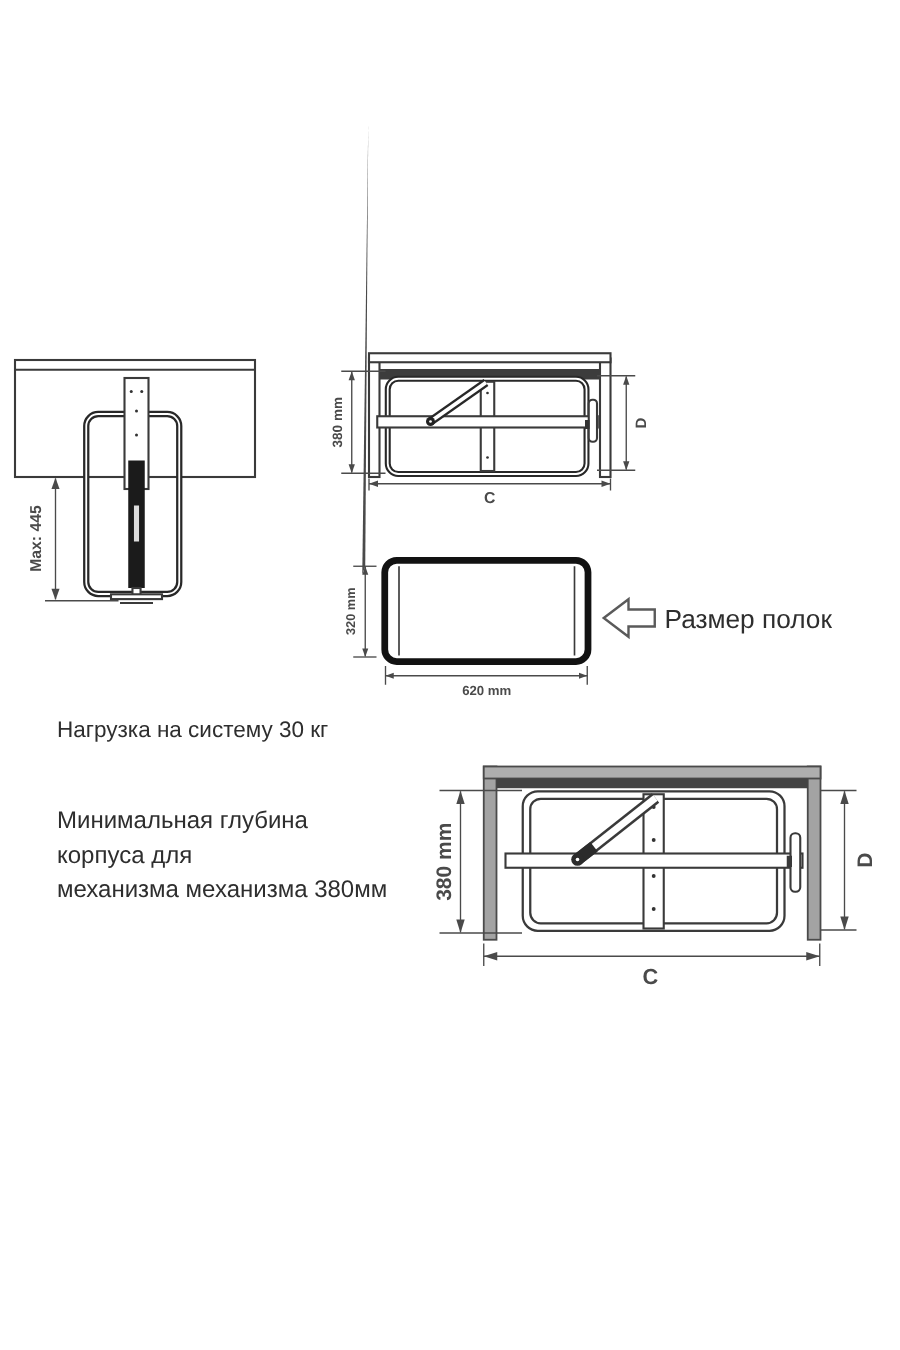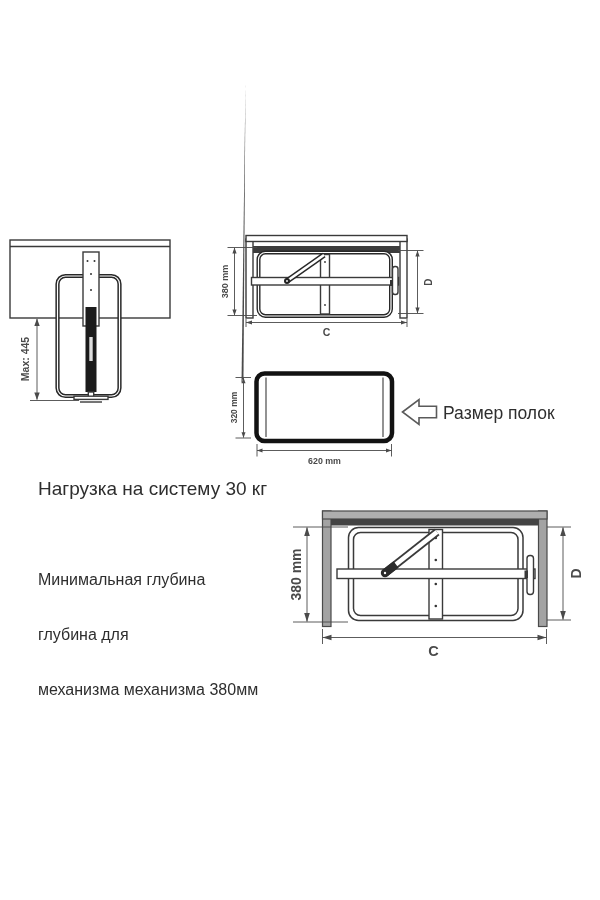--- a/index.html
+++ b/index.html
@@ -5,23 +5,23 @@
   html,body { margin:0; padding:0; background:#ffffff; }
   .page {
     position:relative; width:600px; height:900px; background:#ffffff;
     font-family:"Liberation Sans", sans-serif; overflow:hidden;
   }
   .page svg { position:absolute; left:0; top:0; }
   .note {
     position:absolute; color:#2e2e2e;
     font-family:"Liberation Sans", sans-serif;
   }
-  .note-load { left:38px; top:478px; font-size:19px; }
+  .note-load { left:38px; top:478px; font-size:15px; }
   .note-depth { left:38px; top:536px; font-size:16px; line-height:23px; }
-  .note-depth div { white-space:nowrap;margin-top:32px; }
+  .note-depth div { white-space:nowrap; }
 
   
   .s   { stroke:#3a3a3a; stroke-width:1.4; fill:#ffffff; }
   .sn  { stroke:#3a3a3a; fill:none; }
   .dim { stroke:#4a4a4a; stroke-width:0.9; fill:none; }
   .arr { fill:#4a4a4a; stroke:none; }
   text.dimlab {
     fill:#4a4a4a; font-weight:600;
     font-family:"Liberation Sans", sans-serif;
   }
@@ -196,17 +196,17 @@
       <polygon class="arr" points="546.5,637.5 537.5,634.7 537.5,640.3"></polygon>
       <text class="dimlab" x="433.5" y="656" font-size="14.5" text-anchor="middle">C</text>
     </g>
   </g>
 </svg>
 
 <div class="note note-load">Нагрузка на систему 30 кг</div>
 
 <div class="note note-depth">
   <div>Минимальная глубина</div>
-  <div>глубина для</div>
+  <div>корпуса для</div>
   <div>механизма механизма 380мм</div>
 </div>
 
 </div>
 
 </body></html>

